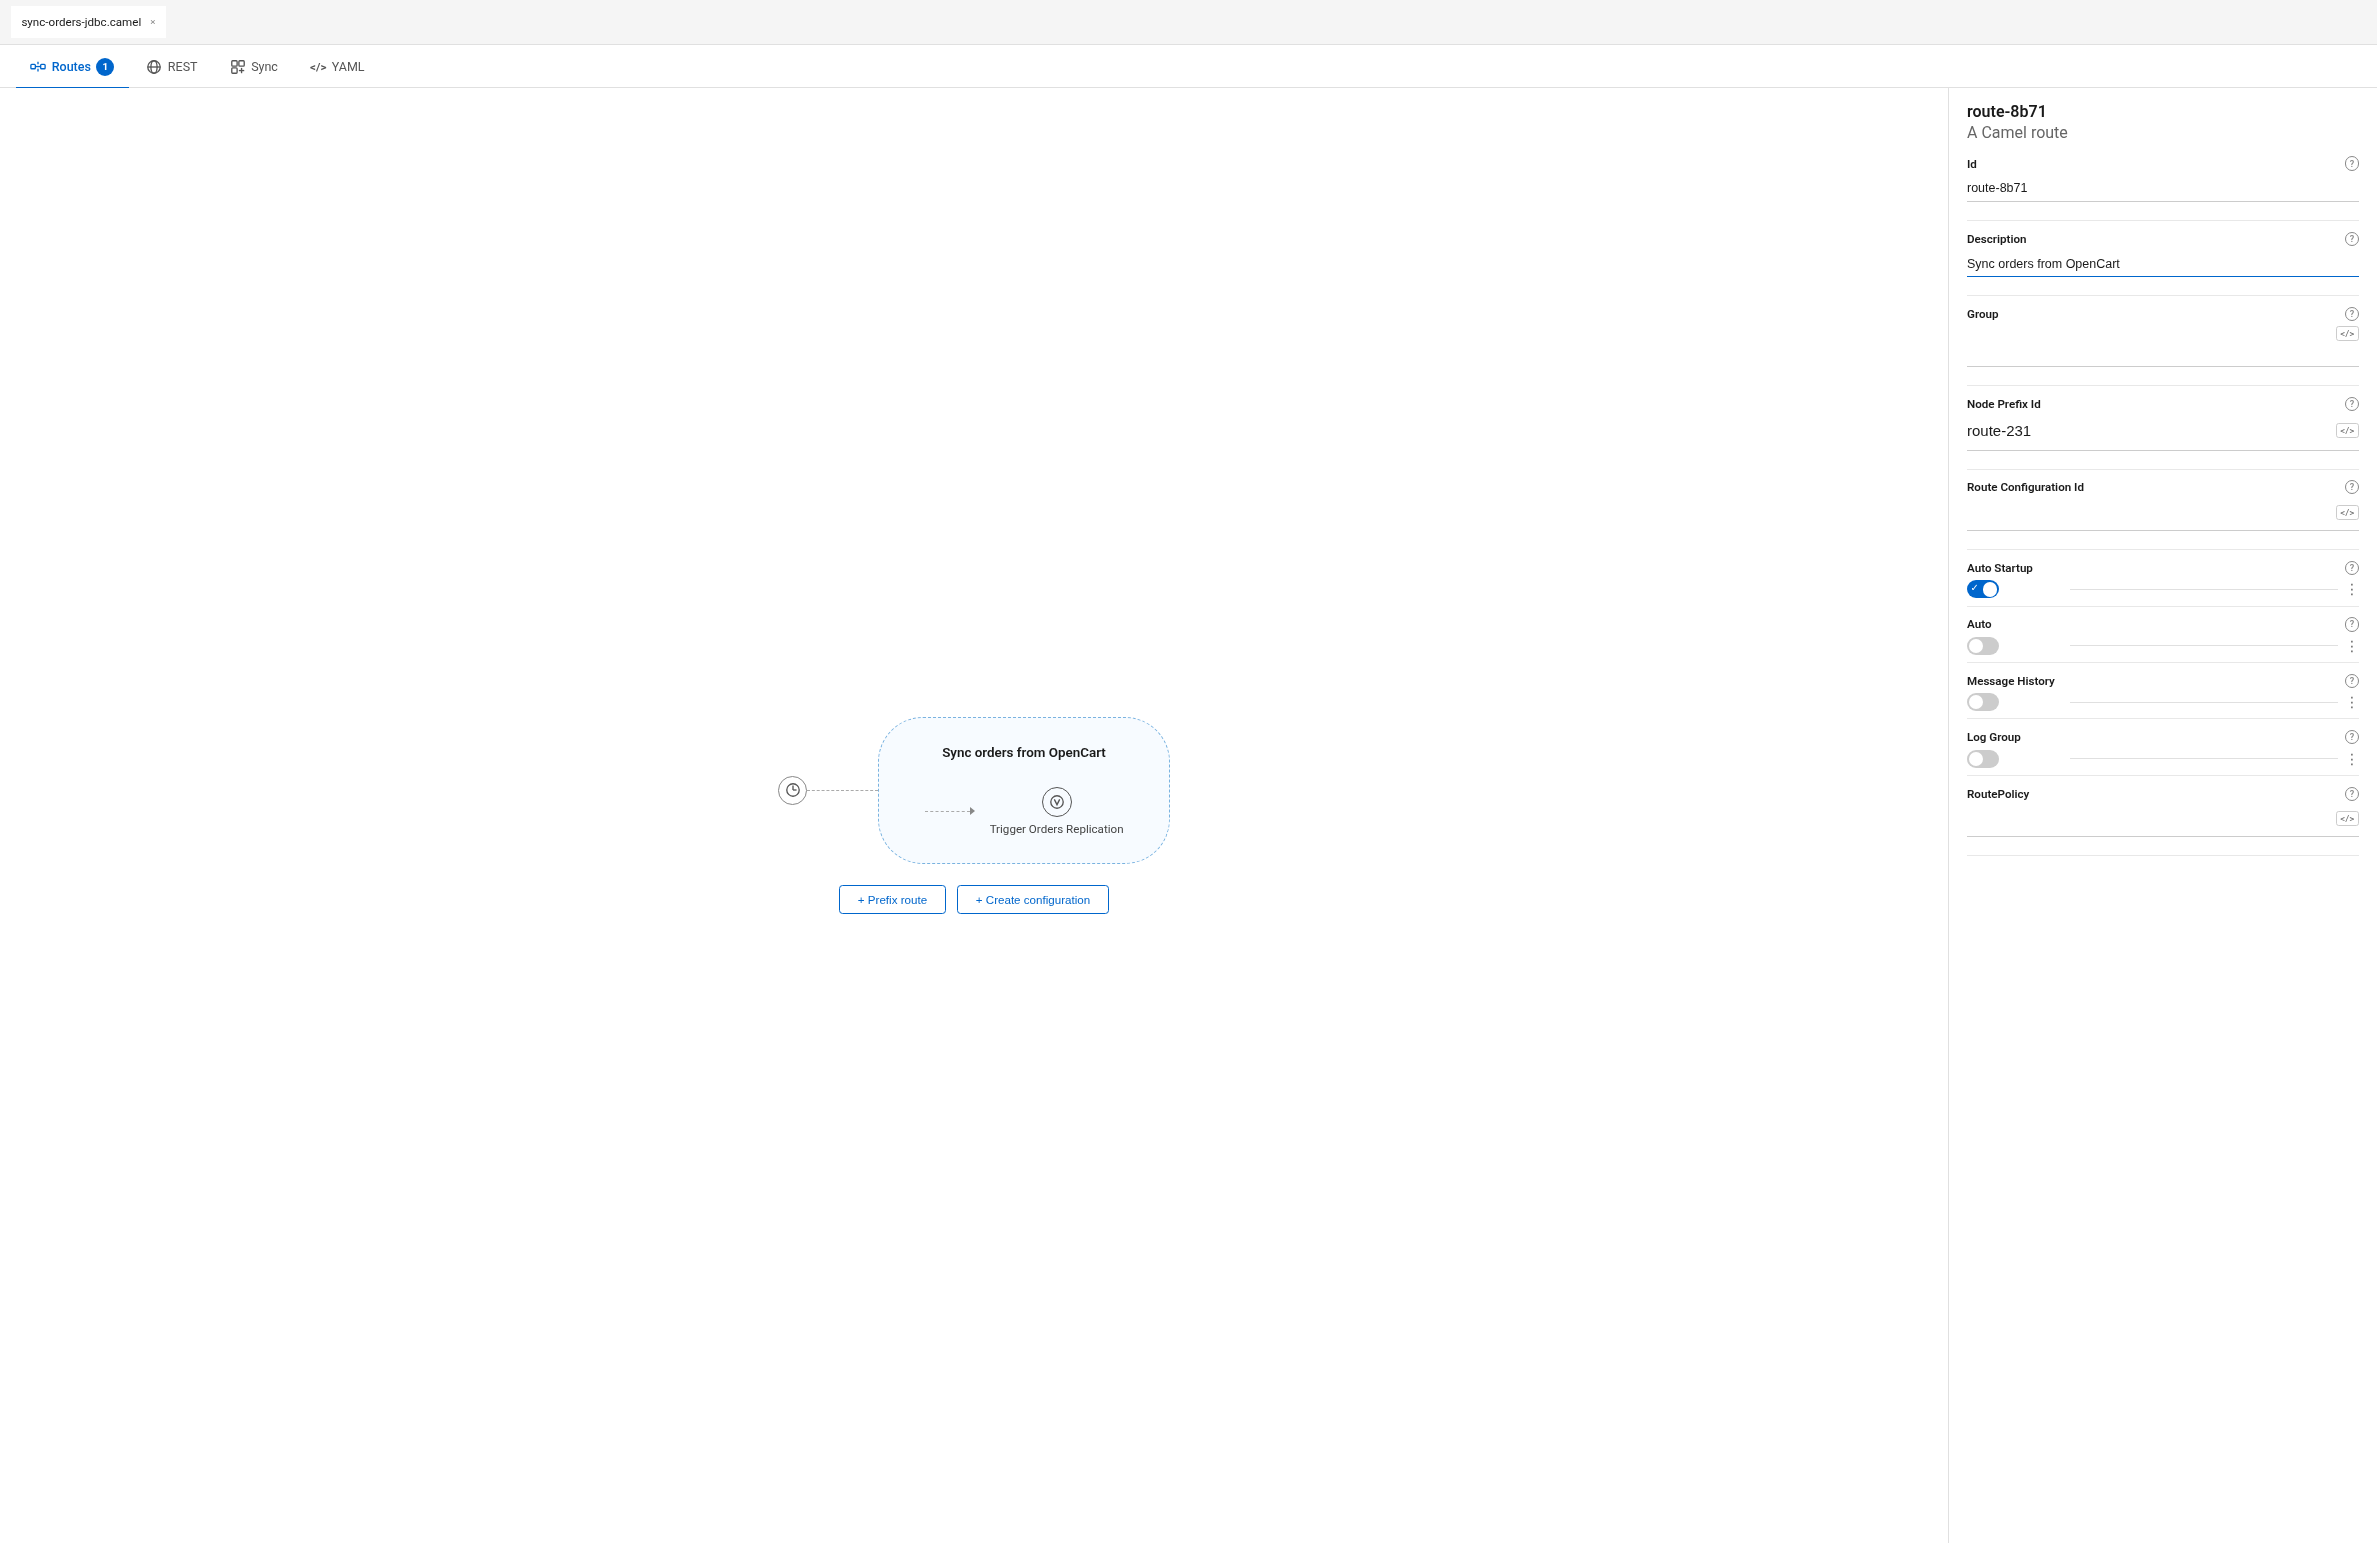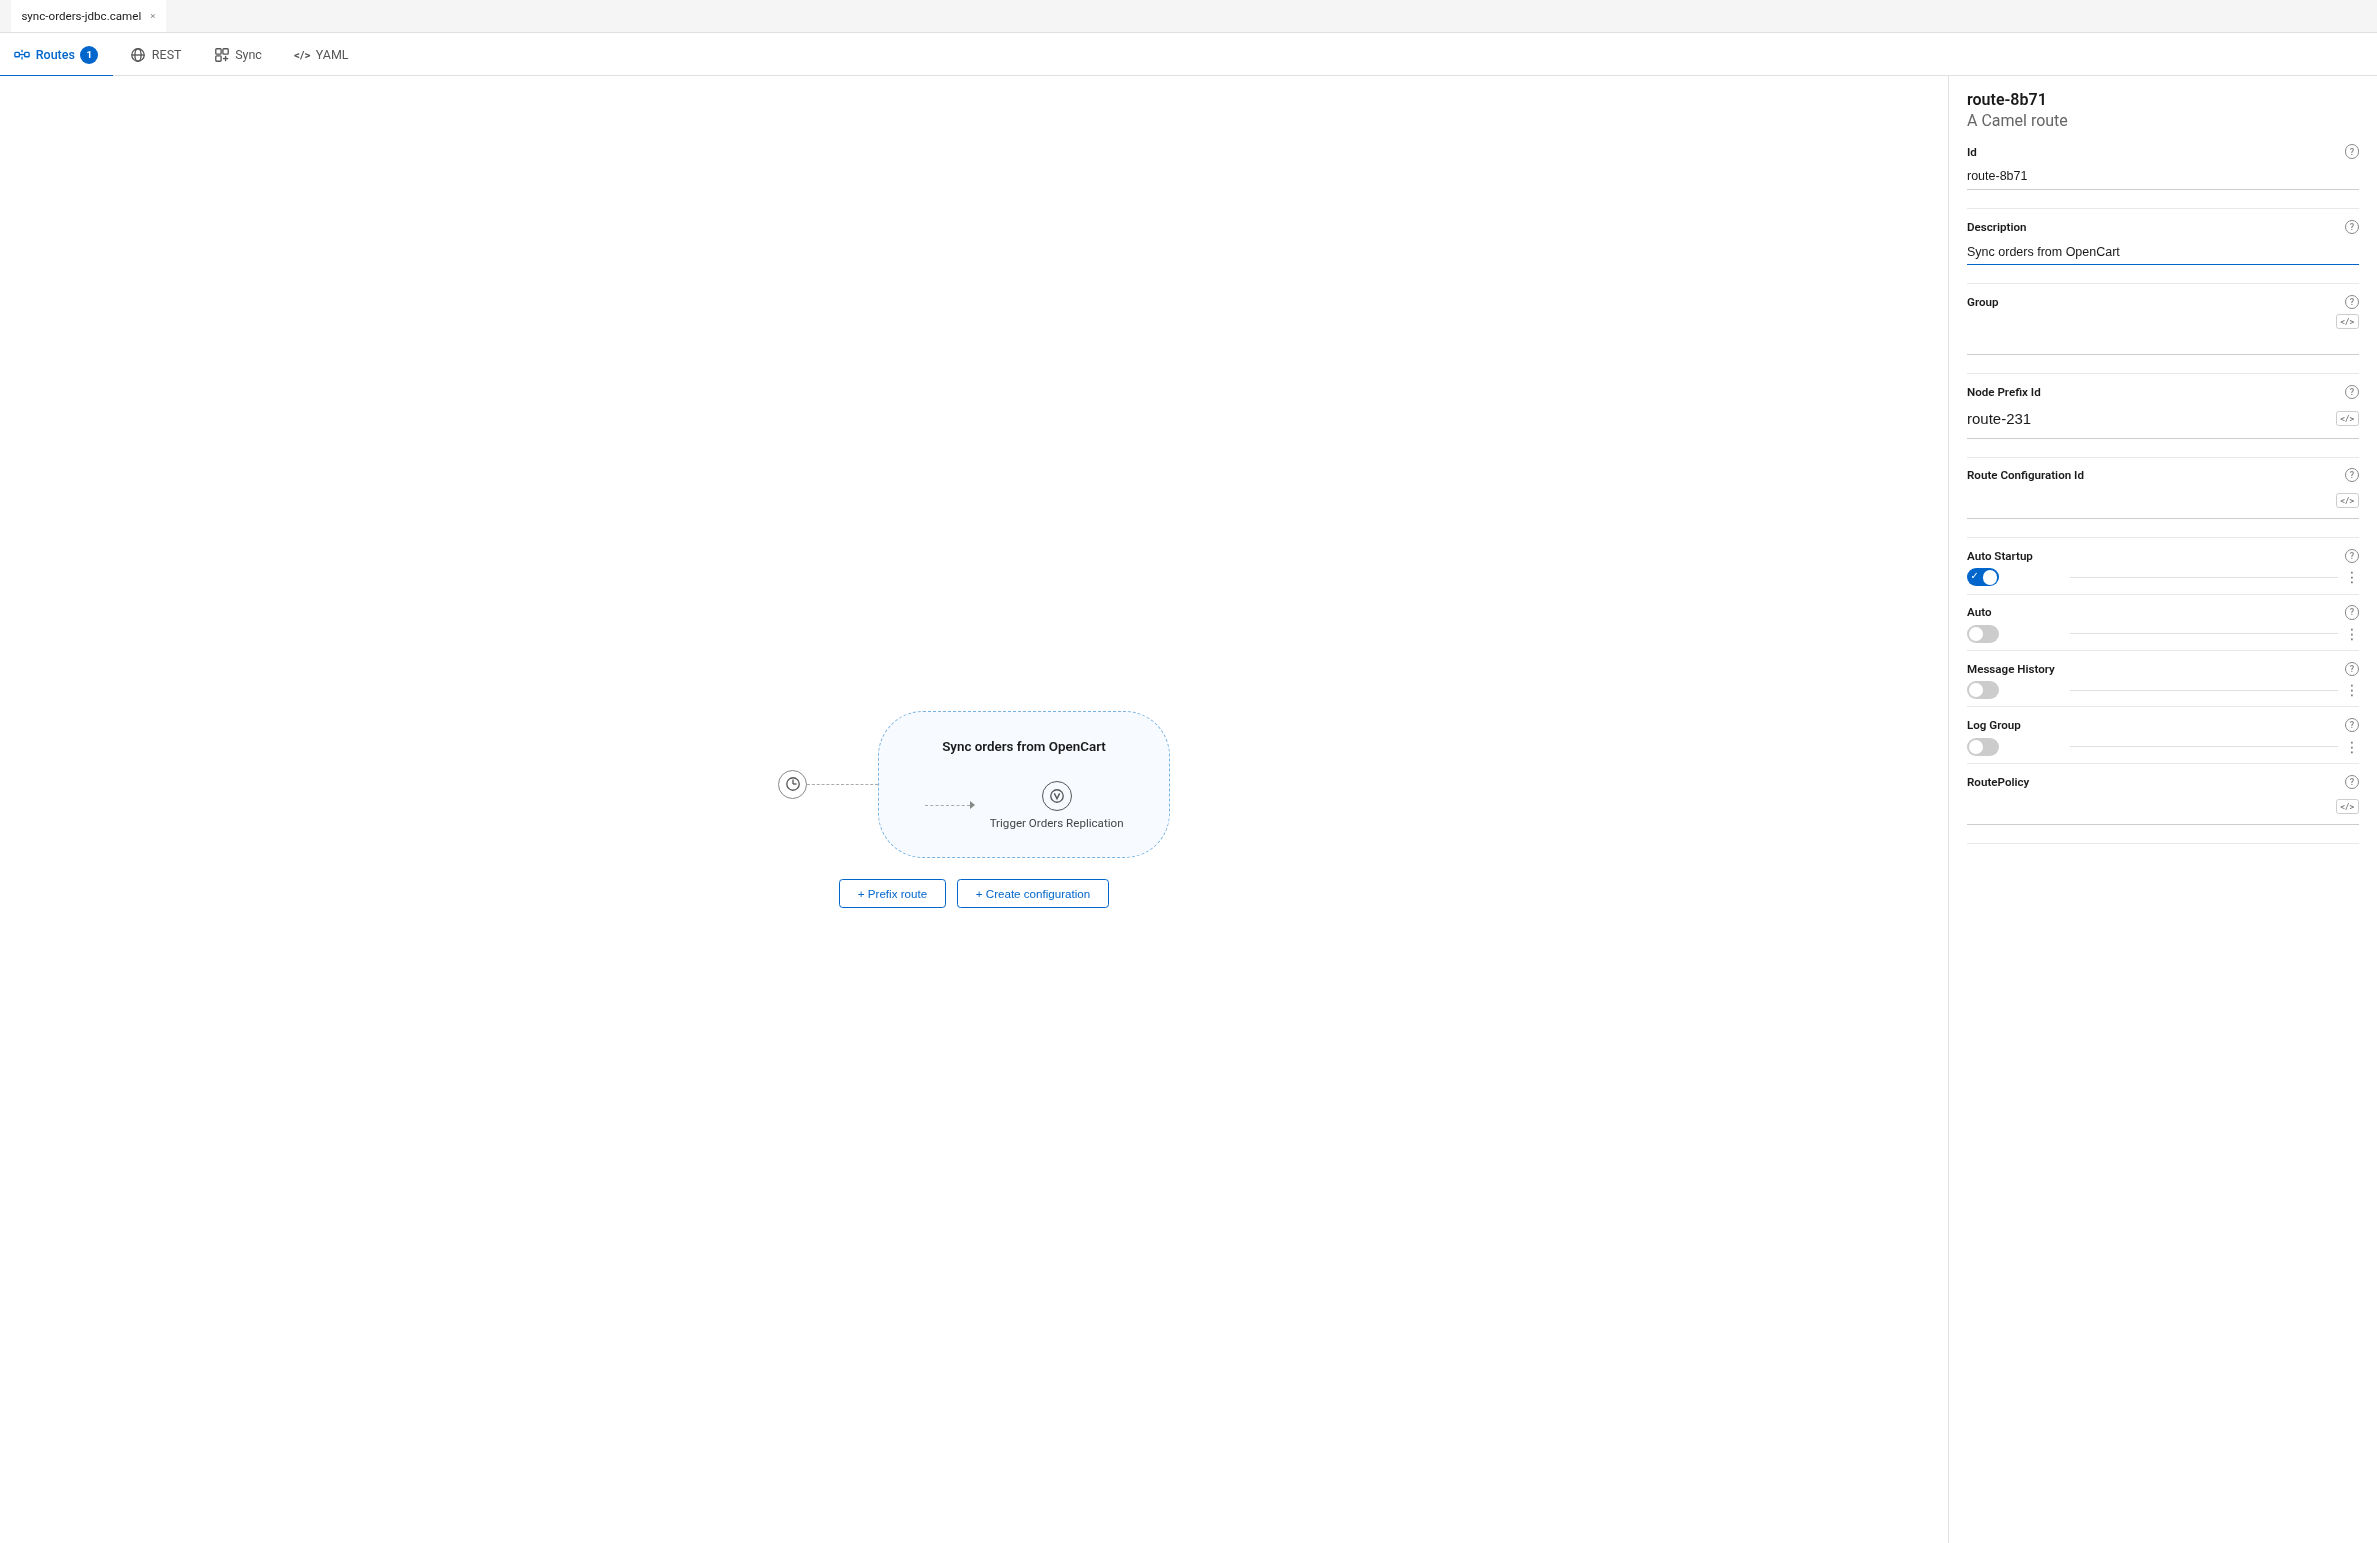--- a/index.html
+++ b/index.html
@@ -1,25 +1,25 @@
 <!DOCTYPE html>
 <html style="font-size:14.3px"><head>
   <meta charset="utf-8">
   <style>
     * { box-sizing: border-box; margin: 0; padding: 0; }
     body { font-family: -apple-system, BlinkMacSystemFont, 'Segoe UI', Roboto, sans-serif; font-size: 12.5px; background: #fff; color: #1a1a1a; height: 100vh; display: flex; flex-direction: column; overflow: hidden; }
 
     
-    .tab-bar { display: flex; align-items: center; border-bottom: 0.9px solid #e0e0e0; padding: 0 10.7px; height: 33px; background: #f5f5f5; }
+    .tab-bar { display: flex; align-items: center; border-bottom: 0.9px solid #e0e0e0; padding: 0 10.7px; height: 45px; background: #f5f5f5; }
     .tab-item { display: flex; align-items: center; gap: 5.4px; padding: 0 10.7px; height: 32px; font-size: 11.6px; color: #444; cursor: pointer; border-bottom: 1.8px solid transparent; }
     .tab-item.active { background: #fff; border-bottom: 1.8px solid transparent; color: #1a1a1a; }
     .tab-close { font-size: 9.8px; color: #888; cursor: pointer; margin-left: 3.6px; }
 
     
-    .nav-tabs { display: flex; align-items: center; border-bottom: 1.8px solid #e0e0e0; padding: 0 0; height: 43px; background: #fff; gap: 3.6px; }
+    .nav-tabs { display: flex; align-items: center; border-bottom: 1.8px solid #e0e0e0; padding: 0 16px; height: 43px; background: #fff; gap: 3.6px; }
     .nav-tab { display: flex; align-items: center; gap: 5.4px; padding: 0 14.3px; height: 43px; font-size: 12.5px; color: #555; cursor: pointer; border-bottom: 2.7px solid transparent; position: relative; top: 1.8px; }
     .nav-tab.active { color: #0066cc; border-bottom: 2.7px solid #0066cc; font-weight: 500; }
     .nav-tab-badge { background: #0066cc; color: #fff; border-radius: 50%; width: 18px; height: 18px; display: flex; align-items: center; justify-content: center; font-size: 9.8px; font-weight: bold; }
 
     
     .main { display: flex; flex: 1; overflow: hidden; }
 
     
     .canvas { flex: 1; position: relative; background: #fff; overflow: hidden; display: flex; flex-direction: column; align-items: center; justify-content: center; }
 

